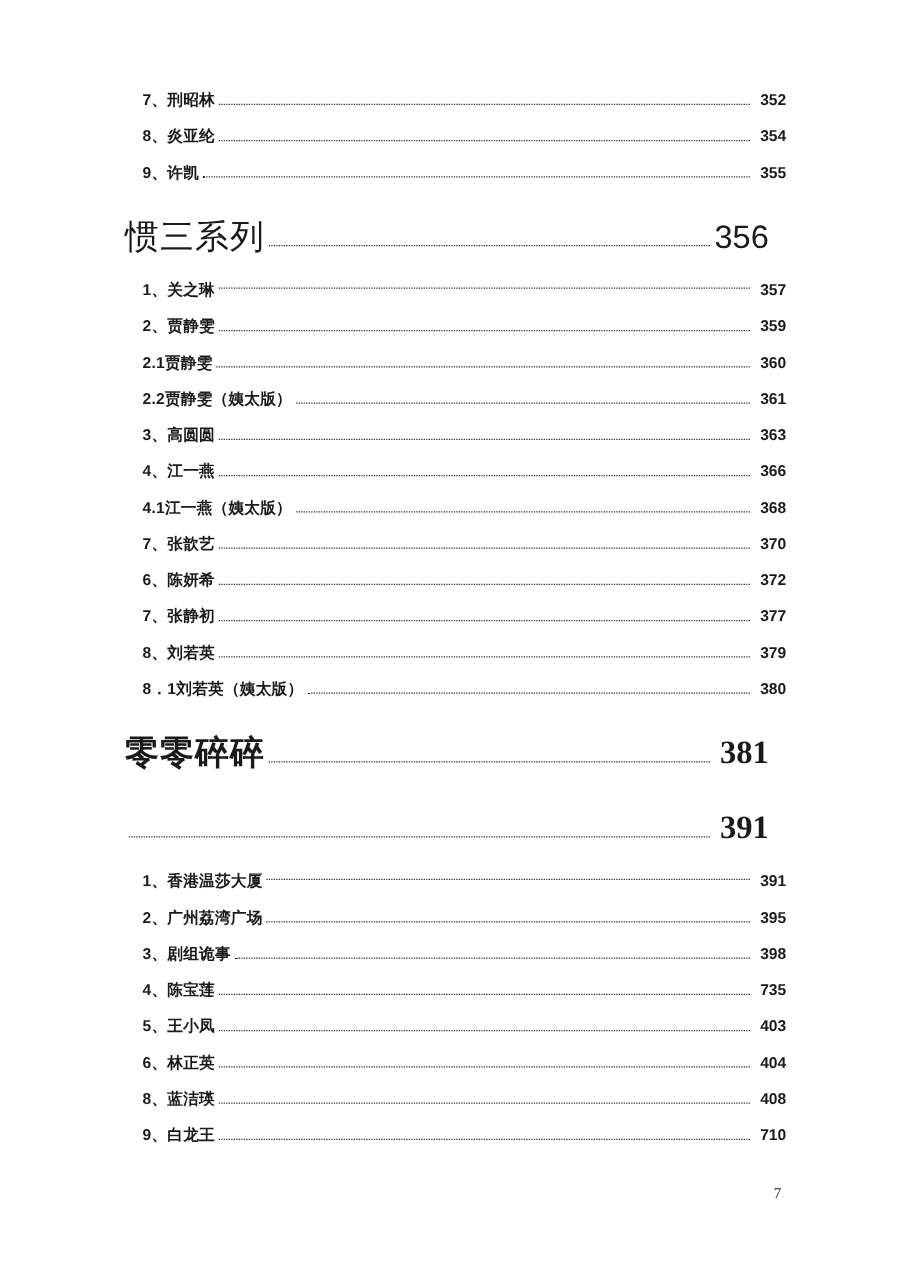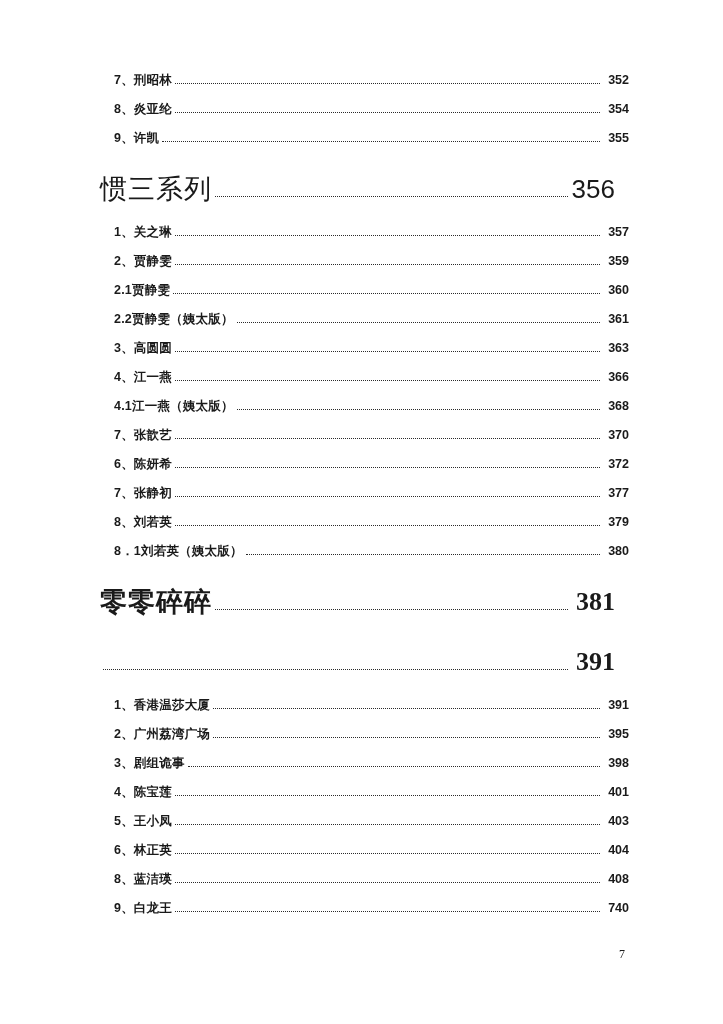--- a/index.html
+++ b/index.html
@@ -84,21 +84,21 @@
   .chapter .dots {
     margin-bottom: 9px;
     border-bottom: 1px dotted #2b2b2b;
   }
   .chapter-serif .label,
   .chapter-serif .page-num {
     font-family: "Liberation Serif", serif;
     font-weight: bold;
   }
   .gap-top-1 { margin-top: 26px; }
-  .entry-after-chapter { margin-top: 0; }
+  .entry-after-chapter { margin-top: 0; align-items: center; }
   
   .folio {
     position: absolute;
     right: 98px;
     bottom: 62px;
     font-size: 12px;
     font-family: "Liberation Serif", serif;
     color: #1a1a1a;
   }
 </style>
@@ -207,37 +207,37 @@
         <span class="page-num">395</span>
       </div>
       <div class="row entry">
         <span class="label">3、剧组诡事</span>
         <span class="dots"></span>
         <span class="page-num">398</span>
       </div>
       <div class="row entry">
         <span class="label">4、陈宝莲</span>
         <span class="dots"></span>
-        <span class="page-num">401</span>
+        <span class="page-num">735</span>
       </div>
       <div class="row entry">
         <span class="label">5、王小凤</span>
         <span class="dots"></span>
         <span class="page-num">403</span>
       </div>
       <div class="row entry">
         <span class="label">6、林正英</span>
         <span class="dots"></span>
         <span class="page-num">404</span>
       </div>
       <div class="row entry">
         <span class="label">8、蓝洁瑛</span>
         <span class="dots"></span>
         <span class="page-num">408</span>
       </div>
       <div class="row entry">
         <span class="label">9、白龙王</span>
         <span class="dots"></span>
-        <span class="page-num">740</span>
+        <span class="page-num">710</span>
       </div>
     </div>
   <div class="folio">7</div>
 </div>
 
 </body></html>

